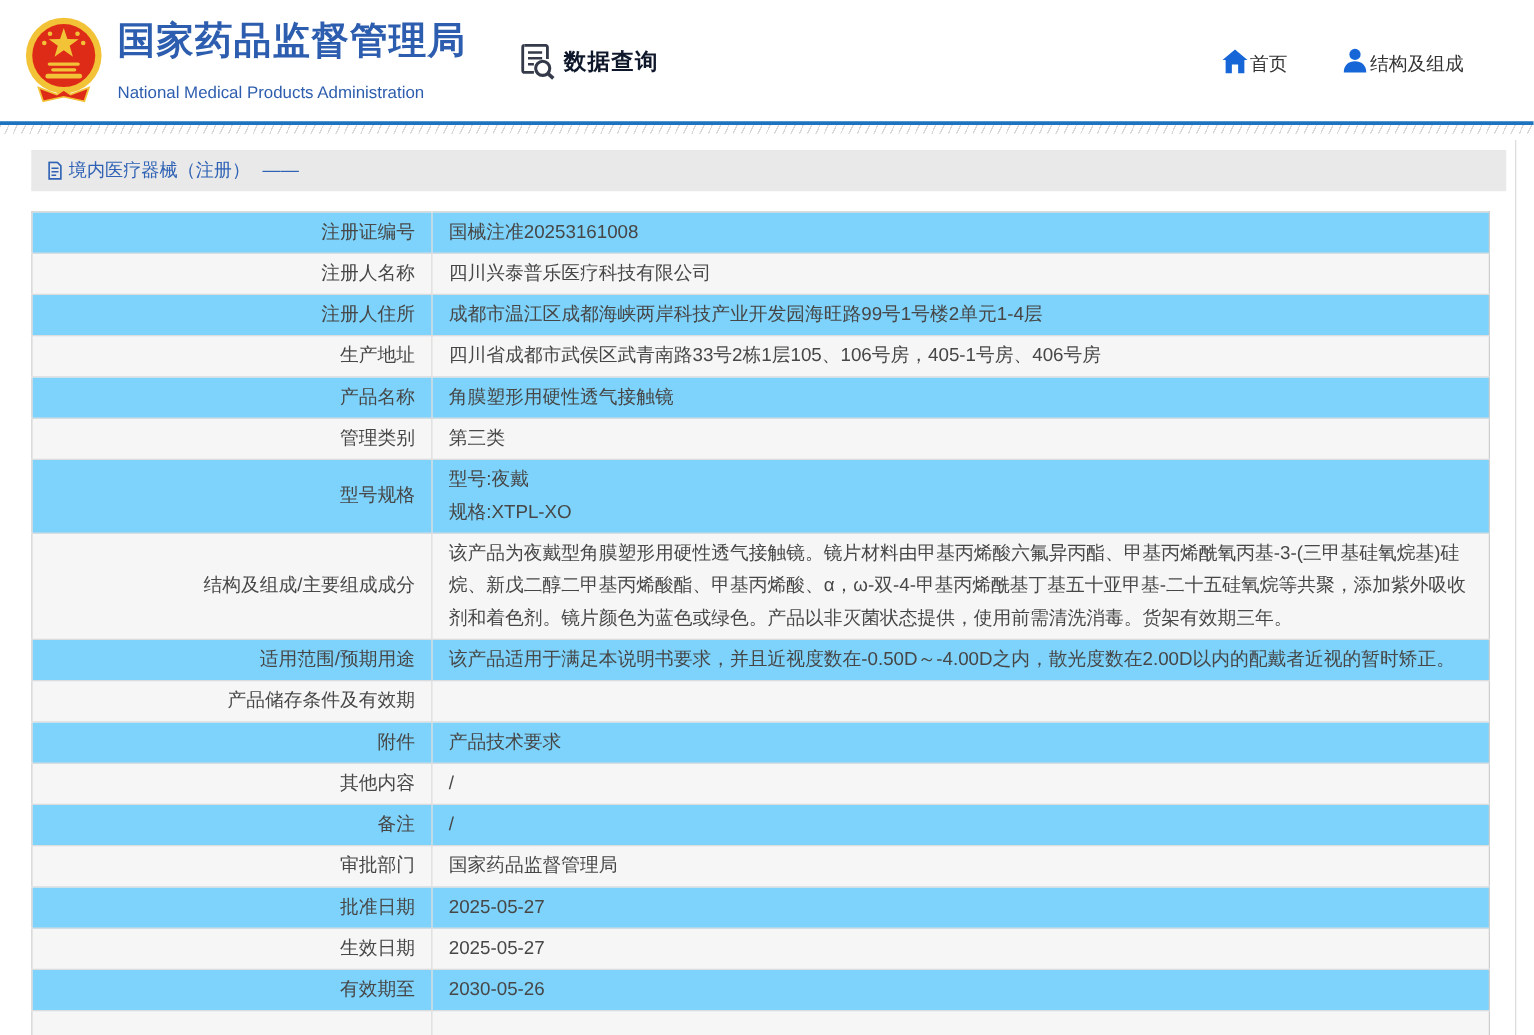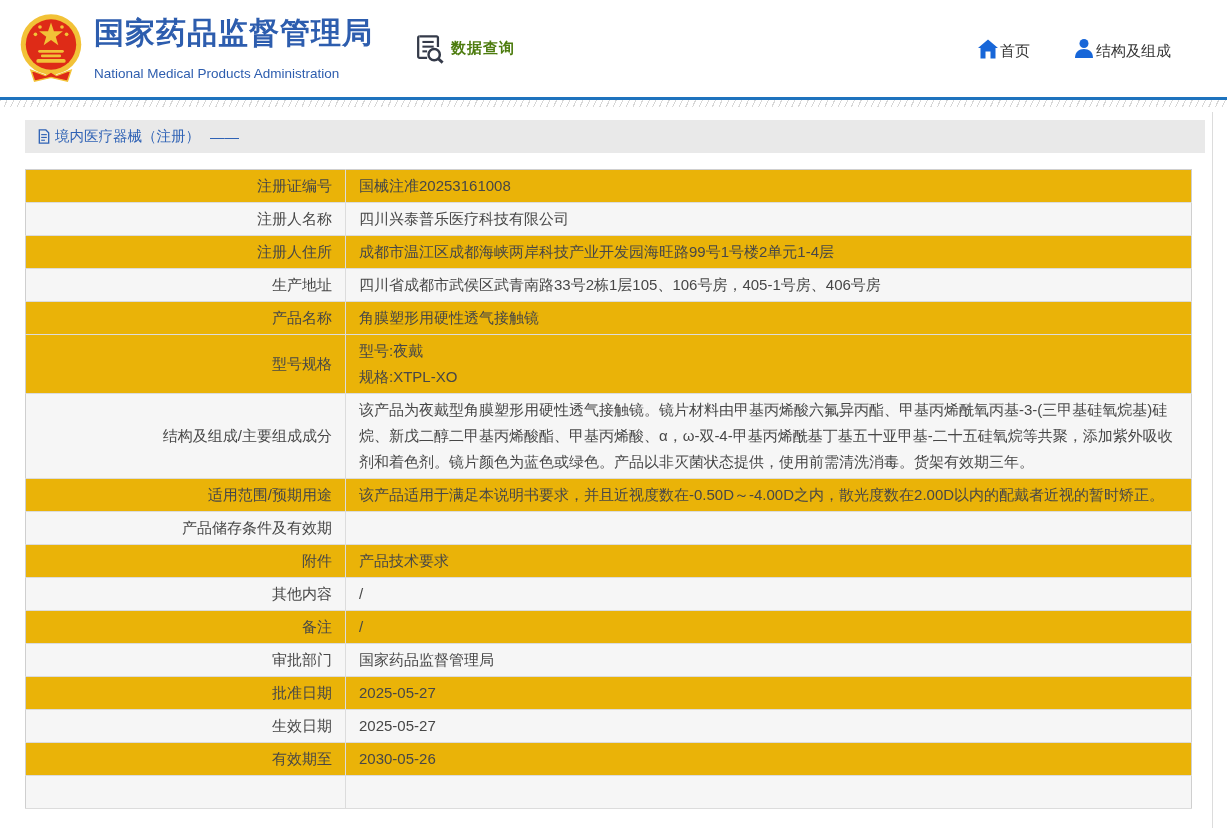--- a/index.html
+++ b/index.html
@@ -8,41 +8,41 @@
 
   
   .header { height:100px; display:flex; align-items:center; padding-left:18px;
             border-bottom:3px solid #1e73be; position:relative; background:#fff; }
   .emblem { width:66px; height:76px; flex:0 0 auto; }
   .org-block { margin-left:10px; }
   .org-zh { font-size:30px; font-weight:bold; color:#2d5dae; letter-spacing:1px; line-height:34px; }
   .org-en { font-size:13.5px; color:#2d5dae; margin-top:16px; }
   .query-block { display:flex; align-items:center; margin-left:40px; }
   .query-icon { width:32px; height:32px; }
-  .query-label { font-size:15px; color:#4d7c0f; font-weight:600; margin-left:6px; letter-spacing:1px; }
+  .query-label { font-size:18px; color:#0f172a; font-weight:600; margin-left:6px; letter-spacing:1px; }
   .top-nav { margin-left:auto; display:flex; gap:42px; padding-right:56px; align-items:flex-end; }
   .nav-item { display:flex; align-items:center; cursor:pointer; }
   .nav-item svg { width:24px; height:24px; }
   .nav-label { font-size:15px; color:#333; margin-top:5px; white-space:nowrap; }
 
   .hatch-band { height:7px; width:100%;
     background:repeating-linear-gradient(115deg, #d7d7d7 0 1px, transparent 1px 6px); }
 
   
   .breadcrumb-bar { margin:13px 0 0 25px; width:1180px; height:33px; background:#e9e9e9;
     display:flex; align-items:center; padding-left:12px; }
   .breadcrumb-bar .bc-icon { width:14px; height:15px; margin-right:4px; flex:0 0 auto; }
   .bc-text { font-size:14.5px; color:#2f62b5; }
   .bc-link { color:#2f62b5; text-decoration:none; cursor:pointer; }
   .bc-sep { margin:0 10px; }
 
   
   .table-wrap { margin:16px 0 0 25px; width:1167px; }
   table.info { width:100%; border-collapse:collapse; border:1px solid #cfcfcf; }
-  table.info tr { background:#eab308; }
+  table.info tr { background:#7dd3fc; }
   table.info tr.alt { background:#f6f6f6; }
   table.info td { border-bottom:1px solid #dcdcdc; font-size:15px; color:#474747;
                   height:33px; line-height:26px; padding:3px 13px; vertical-align:middle; }
   td.cell-label { width:320px; text-align:right; border-right:1px solid #dcdcdc; color:#454545; }
   td.cell-value { text-align:left; white-space:pre-line; }
 
   .right-rule { position:absolute; left:1212px; top:112px; width:1px; height:716px; background:#dcdcdc; }
   .page { position:relative; }
 </style>
 </head>
@@ -128,20 +128,24 @@
             <td class="cell-value">成都市温江区成都海峡两岸科技产业开发园海旺路99号1号楼2单元1-4层</td>
           </tr>
           <tr class="alt">
             <td class="cell-label">生产地址</td>
             <td class="cell-value">四川省成都市武侯区武青南路33号2栋1层105、106号房，405-1号房、406号房</td>
           </tr>
           <tr>
             <td class="cell-label">产品名称</td>
             <td class="cell-value">角膜塑形用硬性透气接触镜</td>
           </tr>
+          <tr class="alt">
+            <td class="cell-label">管理类别</td>
+            <td class="cell-value">第三类</td>
+          </tr>
           <tr>
             <td class="cell-label">型号规格</td>
             <td class="cell-value">型号:夜戴
 规格:XTPL-XO</td>
           </tr>
           <tr class="alt">
             <td class="cell-label">结构及组成/主要组成成分</td>
             <td class="cell-value">该产品为夜戴型角膜塑形用硬性透气接触镜。镜片材料由甲基丙烯酸六氟异丙酯、甲基丙烯酰氧丙基-3-(三甲基硅氧烷基)硅烷、新戊二醇二甲基丙烯酸酯、甲基丙烯酸、α，ω-双-4-甲基丙烯酰基丁基五十亚甲基-二十五硅氧烷等共聚，添加紫外吸收剂和着色剂。镜片颜色为蓝色或绿色。产品以非灭菌状态提供，使用前需清洗消毒。货架有效期三年。</td>
           </tr>
           <tr>

